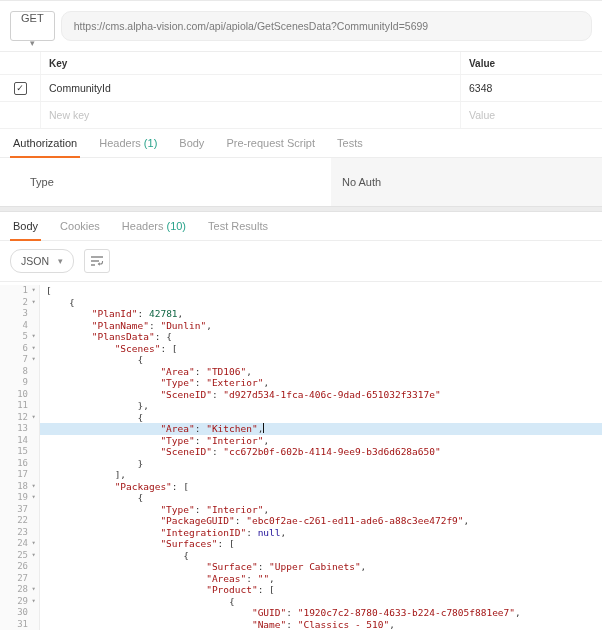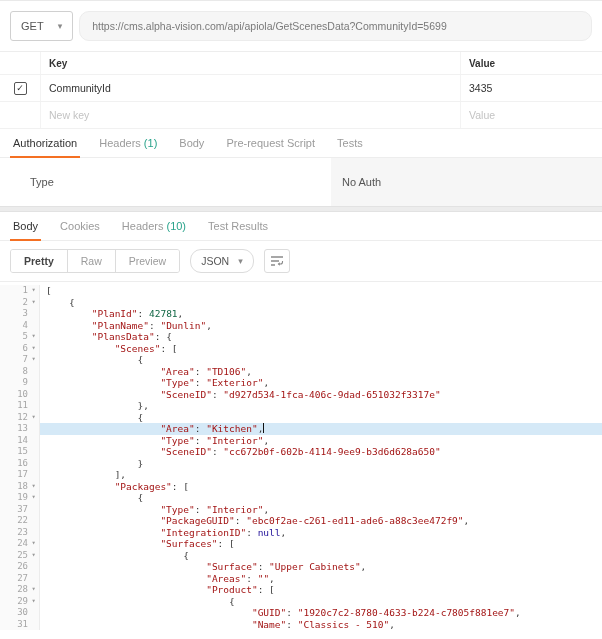--- a/index.html
+++ b/index.html
@@ -10,21 +10,21 @@
     color: #333;
     overflow: hidden;
   }
   .app { width: 602px; height: 639px; border-top: 1px solid #e9e9e9; background: #fff; }
 
   
   .url-bar { display: flex; gap: 6px; padding: 10px; align-items: stretch; }
   .method-select {
     display: flex; align-items: center; gap: 14px;
     border: 1px solid #d0d0d0; border-radius: 3px; background: #fff;
-    padding: 0 10px; height: 30px; font-size: 11px; color: #555; cursor: pointer;
+    padding: 0 10px; height: 30px; font-size: 11px; color: #555; cursor: pointer; flex-direction: column;
   }
   .chev { color: #8a8a8a; font-size: 9px; }
   .url-input {
     flex: 1; background: #f6f6f6; border: 1px solid #ececec; border-radius: 10px;
     height: 30px; display: flex; align-items: center; padding: 0 12px;
     font-size: 10.5px; color: #7a7a7a; white-space: nowrap; overflow: hidden;
   }
 
   
   .params { border-top: 1px solid #ededed; }
@@ -105,21 +105,21 @@
     <div class="p-row p-header">
       <div class="p-check"></div>
       <div class="p-key">Key</div>
       <div class="p-val">Value</div>
     </div>
     <div class="p-row">
       <div class="p-check">
         <span class="checkbox">✓</span>
       </div>
       <div class="p-key">CommunityId</div>
-      <div class="p-val">3435</div>
+      <div class="p-val">6348</div>
     </div>
     <div class="p-row">
       <div class="p-check"></div>
       <div class="p-key placeholder">New key</div>
       <div class="p-val placeholder">Value</div>
     </div>
   </div>
 
   <div class="tabs" id="request-tabs">
       <div class="tab active"><span>Authorization</span></div>
@@ -141,25 +141,20 @@
   <div class="section-sep"></div>
 
   <div class="tabs" id="response-tabs">
       <div class="tab active"><span>Body</span></div>
       <div class="tab"><span>Cookies</span></div>
       <div class="tab"><span>Headers</span><span class="count"> (10)</span></div>
       <div class="tab"><span>Test Results</span></div>
     </div>
 
   <div class="resp-toolbar">
-    <div class="seg" id="view-seg">
-        <div class="seg-btn active">Pretty</div>
-        <div class="seg-btn">Raw</div>
-        <div class="seg-btn">Preview</div>
-      </div>
     <div class="lang-select">
       <span>JSON</span>
       <span class="chev">▾</span>
     </div>
     <div class="wrap-btn">
       <svg width="14" height="12" viewBox="0 0 14 12" aria-hidden="true">
         <path d="M1 2 H13 M1 6 H9 M1 10 H5" stroke="#8a8a8a" stroke-width="1.3" fill="none"></path>
         <path d="M12.5 6 V7 A2 2 0 0 1 10.5 9 H8.5" stroke="#8a8a8a" stroke-width="1.1" fill="none"></path>
         <path d="M9.8 7.3 L7.6 9 L9.8 10.7 Z" fill="#8a8a8a"></path>
       </svg>

